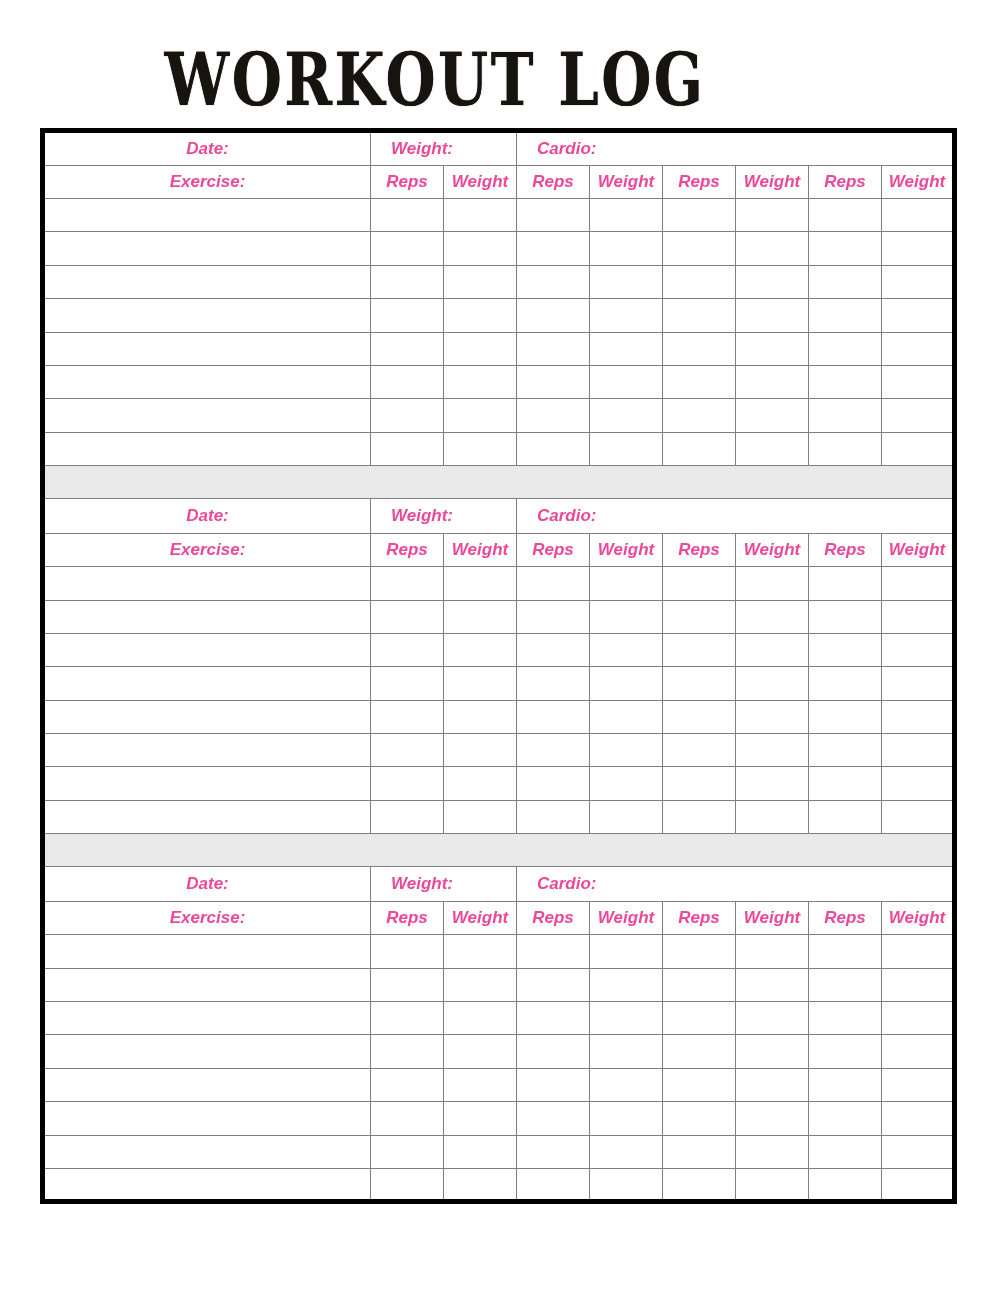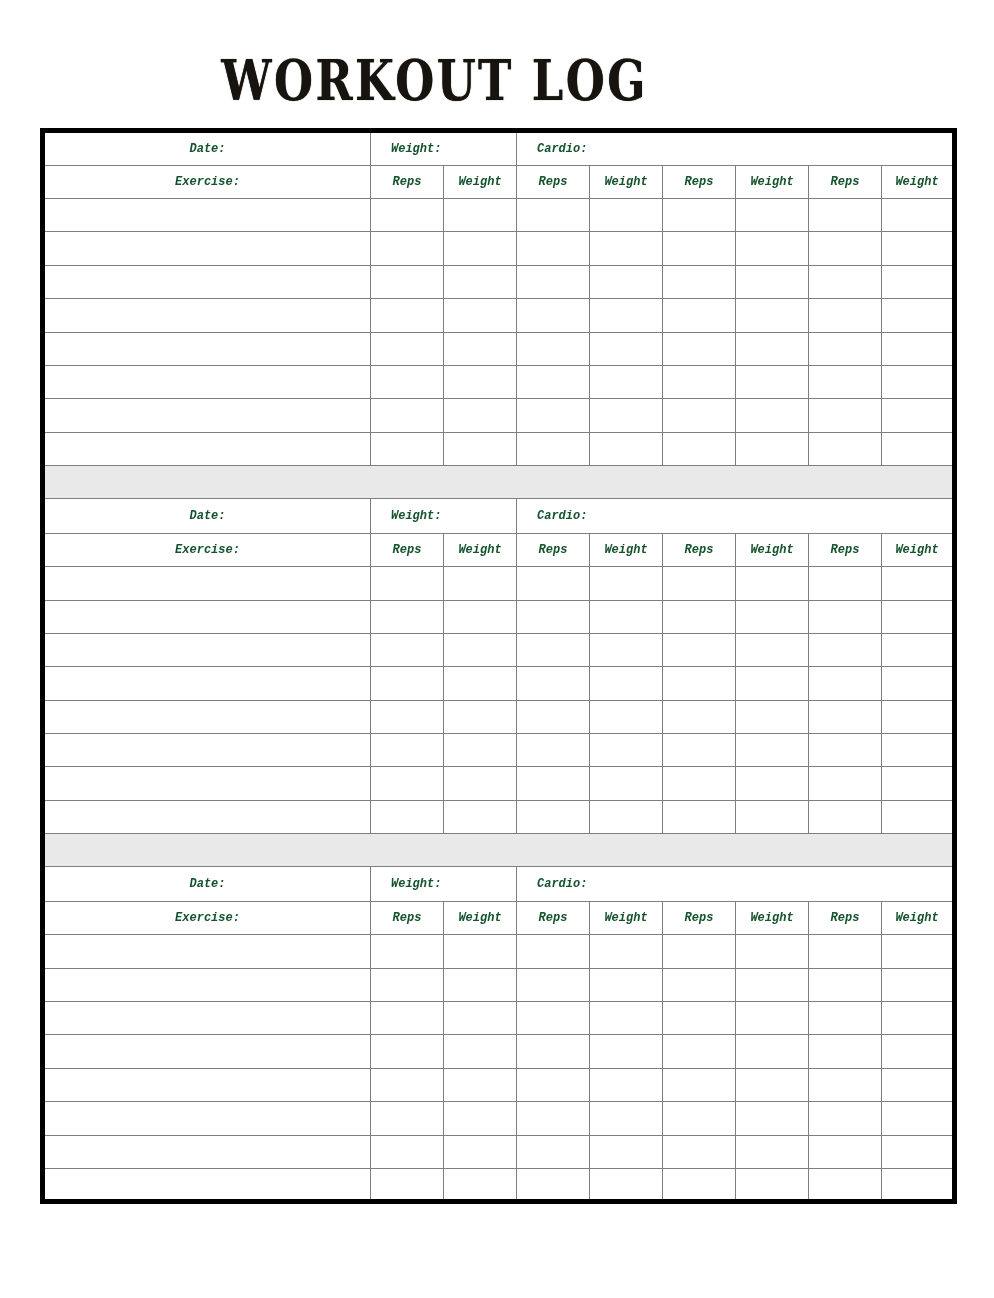--- a/index.html
+++ b/index.html
@@ -12,21 +12,21 @@
     overflow: hidden;
   }
   .sheet { position: relative; width: 994px; height: 1298px; background: #ffffff; }
 
   .page-title {
     position: absolute;
     top: 44px; left: 0; width: 870px;
     text-align: center;
     font-family: "DejaVu Serif", serif;
     font-weight: bold;
-    font-size: 56px;
+    font-size: 72px;
     line-height: 72px;
     color: #17130f;
     white-space: nowrap;
   }
   .page-title .squeeze {
     display: inline-block;
     transform: scaleX(0.80);
     transform-origin: 50% 50%;
     letter-spacing: 3px;
     text-shadow: 0 0 1px #2a2520;
@@ -44,25 +44,25 @@
   col.col-ex { width: 328px; }
   col.col-v  { width: 73px; }
 
   td {
     border: 1px solid #7f7f7f;
     padding: 0;
     overflow: hidden;
   }
 
   .label-font {
-    font-family: Liberation Mono, monospace;
+    font-family: Liberation Sans, sans-serif;
     font-weight: bold;
     font-style: italic;
-    font-size: 12px;
-    color: #14532d;
+    font-size: 17px;
+    color: #ec4899;
   }
 
   tr.meta-row td { height: 35px; vertical-align: middle; }
   tr.hdr-row  td { height: 33px; vertical-align: middle; }
   tr.fill-row td { height: 33.4px; }
 
   .t-center { text-align: center; }
   .t-left   { text-align: left; padding-left: 20px; }
 
   td.sep-cell {

